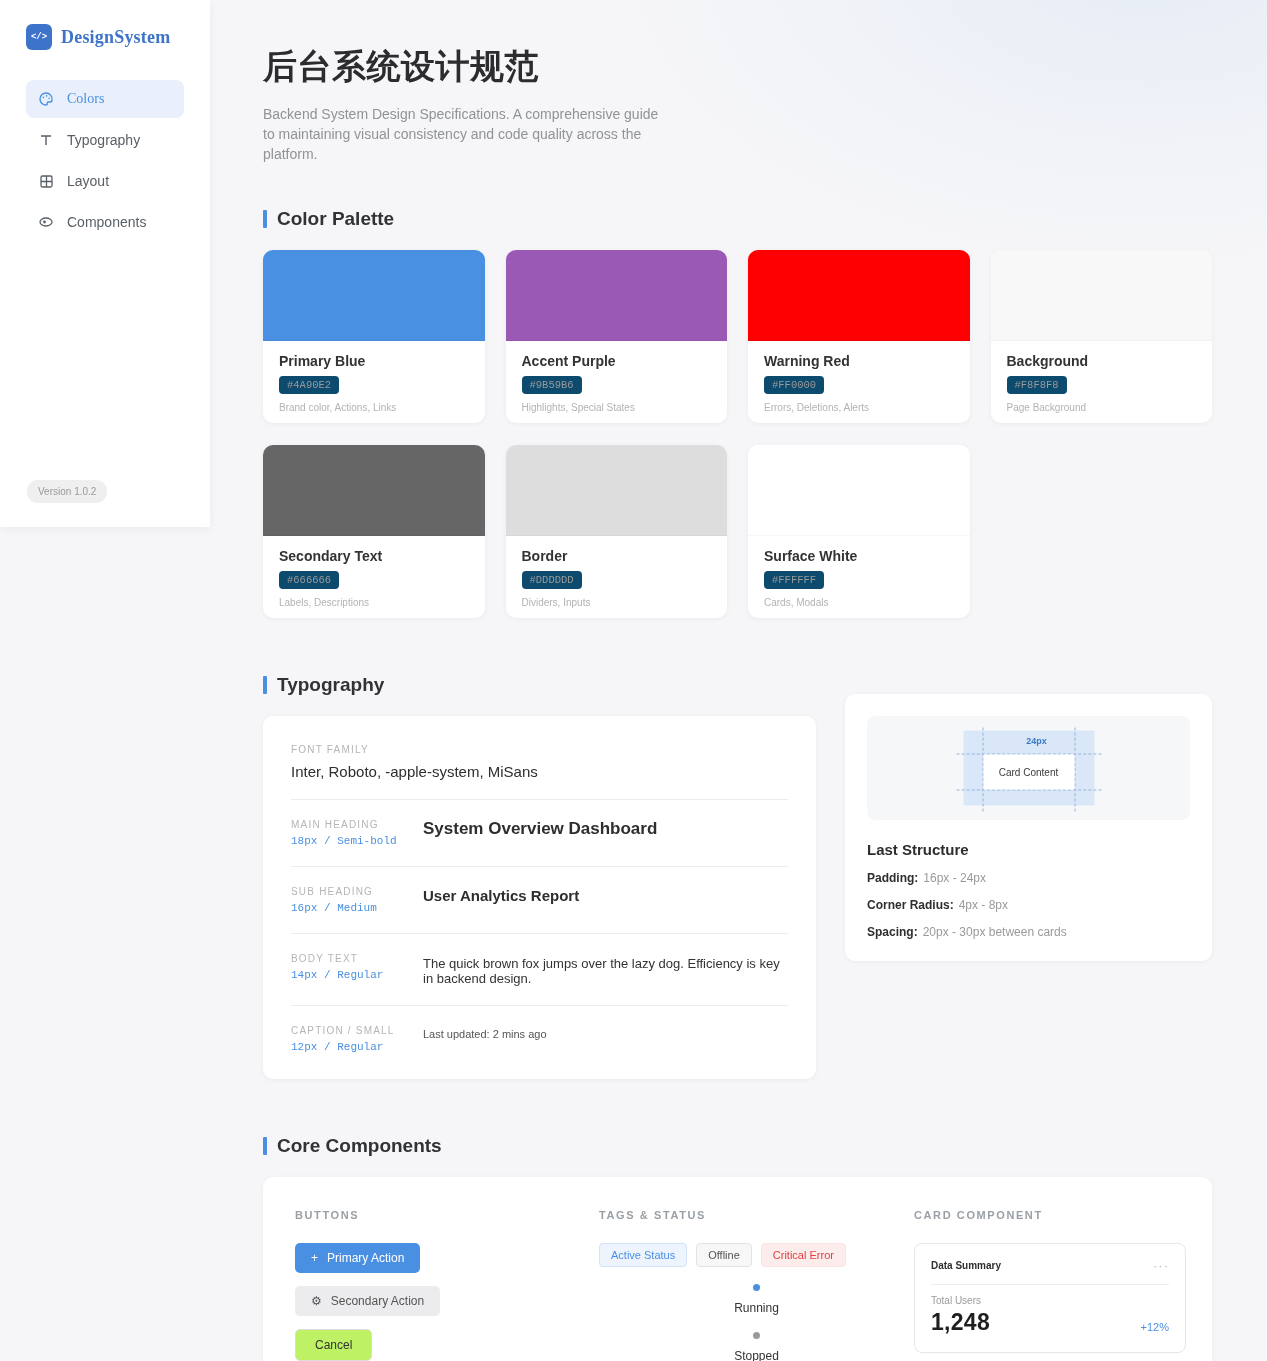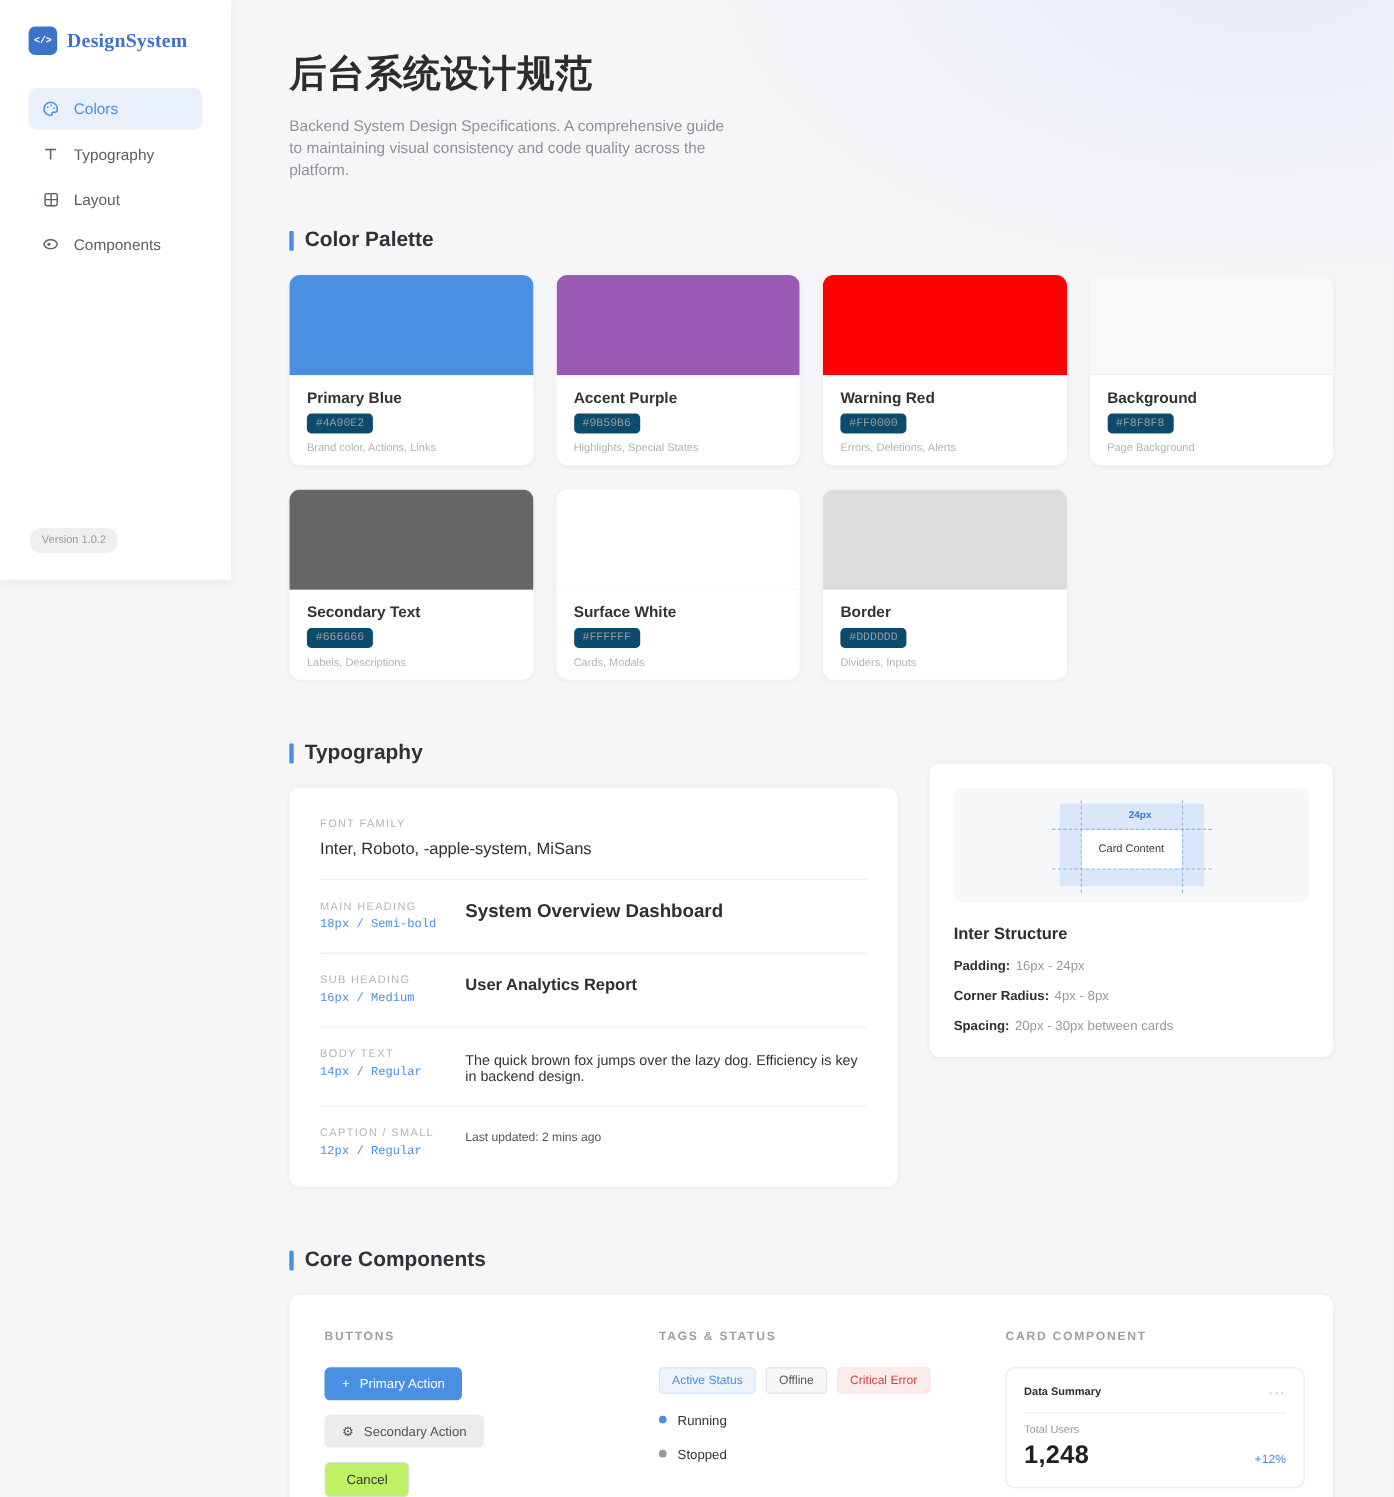--- a/index.html
+++ b/index.html
@@ -22,21 +22,21 @@
     width:26px; height:26px; border-radius:6px; background:#3d74c9; color:#fff;
     display:flex; align-items:center; justify-content:center;
     font-family:"Liberation Mono", monospace; font-size:9px; font-weight:bold;
   }
   .logo-text { font-size:18px; font-weight:bold; color:#3d74c9; letter-spacing:.2px;font-family:Liberation Serif, serif; }
   .nav { margin-top:30px; padding:0 26px; }
   .nav-item {
     display:flex; align-items:center; gap:13px; height:38px; margin-bottom:3px;
     border-radius:8px; padding:0 12px; color:#595f66; font-size:14px; cursor:pointer;
   }
-  .nav-item.active { background:#e9f0fb; color:#4a90e2; }
+  .nav-item.active { background:#e9f0fb; color:#4a90e2;font-family:Liberation Serif, serif; }
   .nav-icon { width:16px; height:16px; display:flex; align-items:center; justify-content:center; }
   .nav-icon svg { display:block; }
   .version-pill {
     position:absolute; left:27px; top:480px; background:#efefef; color:#9a9a9a;
     font-size:10px; padding:6px 11px; border-radius:11px;
   }
   
   .main { position:absolute; left:263px; top:0; width:949px; }
   .page-title { margin-top:44px; font-size:34px; font-weight:800; color:#2c2c2e; letter-spacing:.5px; }
   .page-subtitle { margin-top:15px; font-size:14px; color:#8f9398; width:398px; line-height:1.42; }
@@ -101,21 +101,21 @@
   }
   .btn-primary { background:#4a90e2; color:#fff; }
   .btn-secondary { background:#ececee; color:#555; }
   .btn-cancel { background:#bef264; border:1px solid #dcdcdc; color:#333; padding:8px 19px; }
   .btn .ic { font-size:12px; line-height:1; }
   .tags-row { display:flex; gap:9px; margin-top:22px; }
   .tag { font-size:11px; padding:5px 11px; border-radius:4px; cursor:default; }
   .tag-blue { background:#edf4fd; color:#4a90e2; border:1px solid #d3e4f8; }
   .tag-gray { background:#f7f7f7; color:#555; border:1px solid #e3e3e3; }
   .tag-red  { background:#fdecec; color:#df4040; border:1px solid #fbe3e3; }
-  .status-item { display:flex; align-items:center; gap:10px; margin-top:17px; font-size:12px; color:#333; }
+  .status-item { display:flex; align-items:center; gap:10px; margin-top:17px; font-size:12px; color:#333;flex-direction:column; }
   .dot { width:7px; height:7px; border-radius:50%; }
   .dot-blue { background:#4a90e2; }
   .dot-gray { background:#9a9a9a; }
   .data-card { border:1px solid #e7e7ea; border-radius:8px; padding:14px 16px 16px; margin-top:22px; width:272px; }
   .data-card-head { display:flex; justify-content:space-between; align-items:center; }
   .data-card-title { font-size:10px; font-weight:bold; color:#2e2e30; }
   .data-card-menu { color:#b5b5b8; font-size:13px; letter-spacing:1px; cursor:pointer; }
   .data-div { border:none; border-top:1px solid #ededef; margin:11px 0 10px; }
   .metric-label { font-size:10px; color:#9a9a9d; }
   .metric-row { display:flex; justify-content:space-between; align-items:flex-end; margin-top:3px; }
@@ -217,33 +217,33 @@
     </div>
     <div class="color-card">
       <div class="swatch" style="background: rgb(102, 102, 102);"></div>
       <div class="card-info">
         <div class="color-name">Secondary Text</div>
         <div class="hex-pill">#666666</div>
         <div class="usage">Labels, Descriptions</div>
       </div>
     </div>
     <div class="color-card">
+      <div class="swatch" style="background: rgb(221, 221, 221);"></div>
+      <div class="card-info">
+        <div class="color-name">Border</div>
+        <div class="hex-pill">#DDDDDD</div>
+        <div class="usage">Dividers, Inputs</div>
+      </div>
+    </div>
+    <div class="color-card">
       <div class="swatch" style="background: rgb(255, 255, 255);"></div>
       <div class="card-info">
         <div class="color-name">Surface White</div>
         <div class="hex-pill">#FFFFFF</div>
         <div class="usage">Cards, Modals</div>
-      </div>
-    </div>
-    <div class="color-card">
-      <div class="swatch" style="background: rgb(221, 221, 221);"></div>
-      <div class="card-info">
-        <div class="color-name">Border</div>
-        <div class="hex-pill">#DDDDDD</div>
-        <div class="usage">Dividers, Inputs</div>
       </div>
     </div>
   </div>
 
   <div class="two-col">
     <div class="col-left">
       <div class="section-heading">
         <span class="section-bar"></span>
         <span>Typography</span>
       </div>
@@ -290,21 +290,21 @@
         <div class="diagram">
           <div class="diagram-rect">
             <div class="pad-label">24px</div>
             <div class="guide g-v1"></div>
             <div class="guide g-v2"></div>
             <div class="guide g-h1"></div>
             <div class="guide g-h2"></div>
             <div class="inner-box">Card Content</div>
           </div>
         </div>
-        <div class="card-structure-title">Inter Structure</div>
+        <div class="card-structure-title">Last Structure</div>
         <div class="spec-line">
           <b>Padding:</b><span>16px - 24px</span>
         </div>
         <div class="spec-line">
           <b>Corner Radius:</b><span>4px - 8px</span>
         </div>
         <div class="spec-line">
           <b>Spacing:</b><span>20px - 30px between cards</span>
         </div>
       </div>

